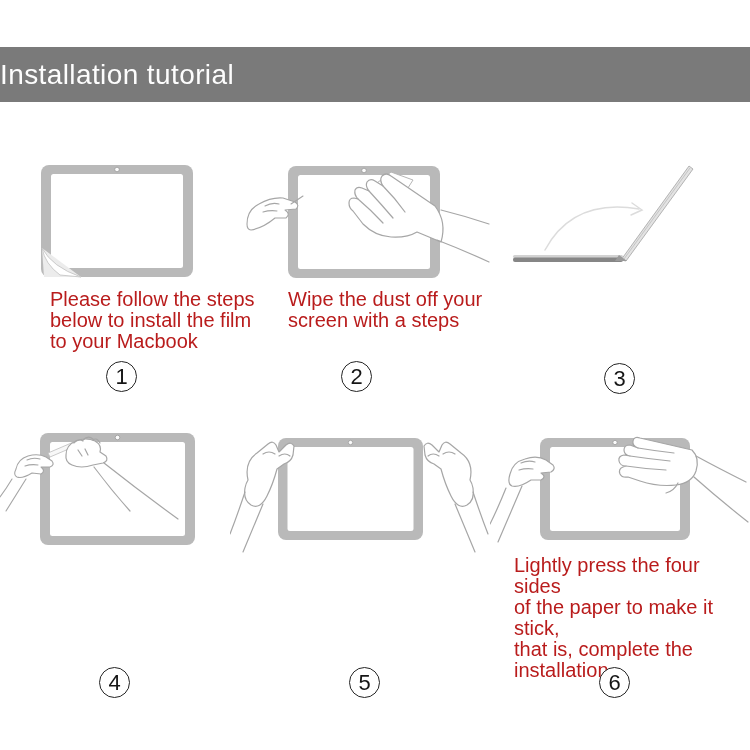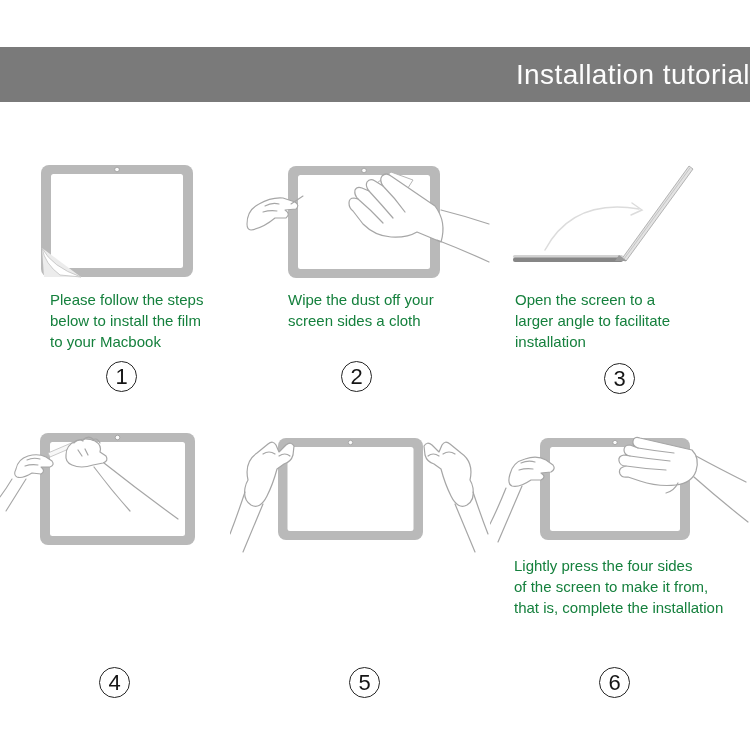--- a/index.html
+++ b/index.html
@@ -1,22 +1,22 @@
 <!DOCTYPE html>
 <html><head>
 <meta charset="utf-8">
 <style>
   html,body{margin:0;padding:0;background:#ffffff;}
   .canvas{position:relative;width:750px;height:750px;background:#ffffff;overflow:hidden;
           font-family:"Liberation Sans",sans-serif;}
   .header{position:absolute;left:0;top:47px;width:750px;height:55px;background:#7a7a7a;
-          display:flex;align-items:center;justify-content:flex-end;}
+          display:flex;align-items:center;justify-content:flex-start;}
   .header-title{color:#fdfdfd;font-size:28px;letter-spacing:.4px;}
   .illus{position:absolute;}
-  .caption{position:absolute;font-size:15px;line-height:21px;color:#15803d;white-space:pre-line;}
+  .caption{position:absolute;font-size:20px;line-height:21px;color:#b91c1c;white-space:pre-line;}
   .badge{position:absolute;width:31px;height:31px;box-sizing:border-box;border:1.6px solid #242424;
          border-radius:50%;display:flex;align-items:center;justify-content:center;
          color:#161616;font-size:22px;background:#fff;}
 </style>
 </head>
 <body>
 
 <div class="canvas">
 
   <div class="header">
@@ -131,26 +131,23 @@
       <path d="M148,20 Q166,23 184,25 M140,28 Q160,31 180,33 M136,38 Q156,41 176,42" fill="none"></path>
       <path d="M188,55 Q184,63 176,65" fill="none"></path>
       <path d="M206,28 Q228,40 256,54 M204,49 Q230,72 258,94" fill="none"></path>
     </g>
   </svg>
 
   <div class="caption" style="left:50px;top:289px">Please follow the steps
 below to install the film
 to your Macbook</div>
   <div class="caption" style="left:288px;top:289px">Wipe the dust off your
-screen sides a cloth</div>
-  <div class="caption" style="left:515px;top:289px">Open the screen to a
-larger angle to facilitate
-installation</div>
+screen with a steps</div>
   <div class="caption" style="left:514px;top:555px">Lightly press the four sides
-of the screen to make it from,
+of the paper to make it stick,
 that is, complete the installation</div>
 
   <div class="badge" style="left:106px;top:361px">
     <span>1</span>
     </div>
   <div class="badge" style="left:341px;top:361px">
     <span>2</span>
     </div>
   <div class="badge" style="left:604px;top:363px">
     <span>3</span>

